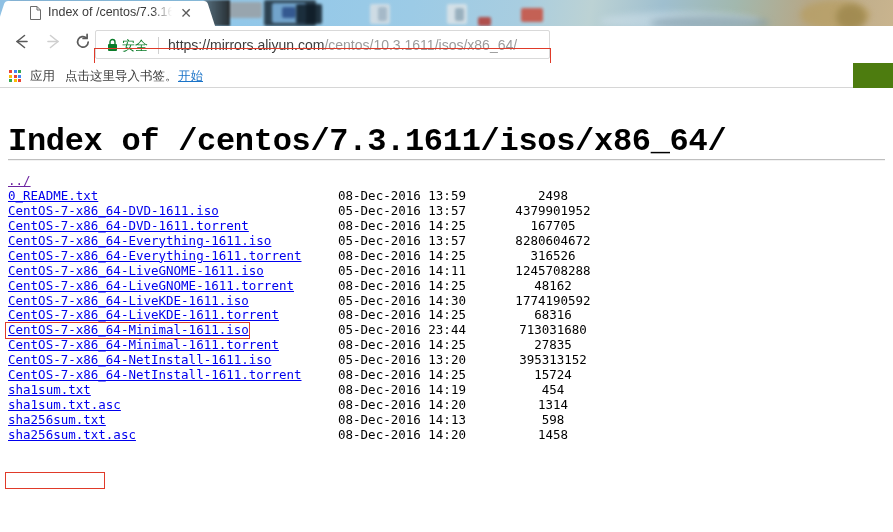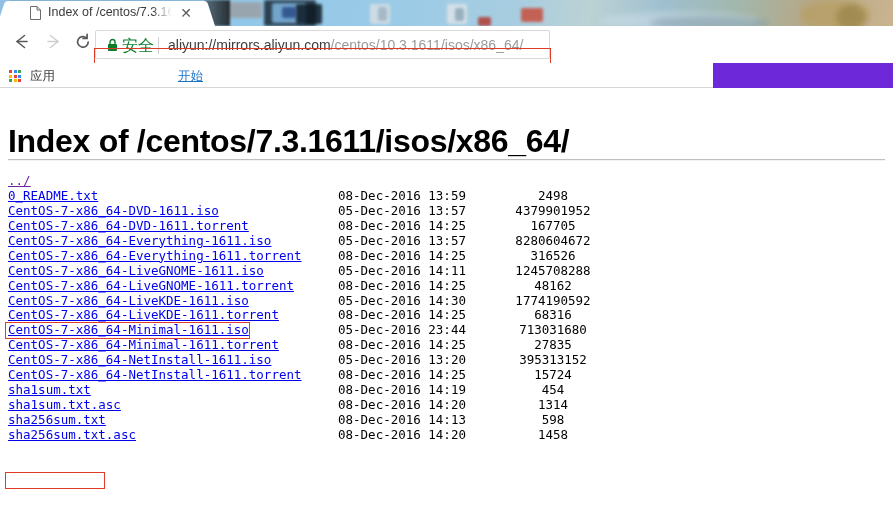--- a/index.html
+++ b/index.html
@@ -8,21 +8,21 @@
     width: 893px; height: 532px;
     overflow: hidden;
     background: #ffffff;
     font-family: "Liberation Sans", sans-serif;
   }
 
   #screen {
     position: relative;
     width: 893px;
     height: 532px;
-    background: #6d28d9;
+    background: #4d7c0f;
     overflow: hidden;
   }
 
   
   .chrome {
     position: absolute;
     left: 0; top: 0;
     width: 893px;
     height: 88px;
   }
@@ -141,21 +141,21 @@
   }
   .lock-icon {
     position: absolute;
     left: 11px; top: 7px;
     width: 11px; height: 14px;
   }
   .secure-text {
     position: absolute;
     left: 26px; top: 5px;
     font-family: "DejaVu Sans", sans-serif;
-    font-size: 16px;
+    font-size: 13px;
     color: #0b7c2a;
     line-height: 19px;
     white-space: nowrap;
   }
   .omni-sep {
     position: absolute;
     left: 62px; top: 6px;
     width: 1px; height: 17px;
     background: #d0d0d0;
   }
@@ -175,21 +175,21 @@
     position: absolute;
     left: 94px; top: 22px;
     width: 457px; height: 40px;
     border: 1.5px solid #e03a29;
     pointer-events: none;
   }
 
   .bookmarks {
     position: absolute;
     left: 0; top: 63px;
-    width: 713px; height: 25px;
+    width: 853px; height: 25px;
     background: #ffffff;
     border-bottom: 1px solid #d6d6d6;
   }
   .apps-grid {
     position: absolute;
     left: 9px; top: 7px;
     width: 12px; height: 12px;
   }
   .apps-grid i {
     position: absolute;
@@ -213,21 +213,21 @@
   .page {
     position: absolute;
     left: 0; top: 88px;
     width: 893px; height: 444px;
     background: #ffffff;
     overflow: hidden;
   }
   .page-title {
     position: absolute;
     left: 8px; top: 14px;
-    font-family: Liberation Sans, sans-serif;
+    font-family: Liberation Mono, monospace;
     font-weight: bold;
     font-size: 32px;
     letter-spacing: -0.3px;
     color: #000000;
     white-space: nowrap;
   }
   .hr {
     position: absolute;
     left: 8px; top: 71px;
     width: 877px; height: 0;
@@ -341,38 +341,39 @@
 
       <div class="omnibox">
         <span class="lock-icon">
           <svg width="11" height="14" viewBox="0 0 11 14">
             <path d="M3 6 V4 a2.5 2.5 0 0 1 5 0 V6" fill="none" stroke="#0b7c2a" stroke-width="1.4"></path>
             <rect x="1" y="6" width="9" height="7" rx="1" fill="#0b7c2a"></rect>
           </svg>
         </span>
         <span class="secure-text">安全</span>
         <span class="omni-sep"></span>
-        <span class="url"><span class="origin">aliyun://mirrors.aliyun.com</span><span class="path">/centos/10.3.1611/isos/x86_64/</span></span>
+        <span class="url"><span class="origin">https://mirrors.aliyun.com</span><span class="path">/centos/10.3.1611/isos/x86_64/</span></span>
       </div>
       <div class="red-box-url"></div>
     </div>
 
     <div class="bookmarks">
       <span class="apps-grid">
         <i style="left:0;top:0;background:#ea4335;"></i>
         <i style="left:4.5px;top:0;background:#4285f4;"></i>
         <i style="left:9px;top:0;background:#34a853;"></i>
         <i style="left:0;top:4.5px;background:#fbbc05;"></i>
         <i style="left:4.5px;top:4.5px;background:#ea4335;"></i>
         <i style="left:9px;top:4.5px;background:#4285f4;"></i>
         <i style="left:0;top:9px;background:#34a853;"></i>
         <i style="left:4.5px;top:9px;background:#fbbc05;"></i>
         <i style="left:9px;top:9px;background:#ea4335;"></i>
       </span>
       <span class="bm-label" id="bm-apps">应用</span>
+      <span class="bm-label" id="bm-import">点击这里导入书签。</span>
       <span class="bm-label" id="bm-start">开始</span>
     </div>
   </div>
 
   <div class="page">
     <h1 class="page-title">Index of /centos/7.3.1611/isos/x86_64/</h1>
     <div class="hr"></div>
 
     <div class="listing" id="listing"><div class="row"><a class="visited">../</a></div><div class="row"><a>0_README.txt</a><span class="col-date">08-Dec-2016 13:59</span><span class="col-size">2498</span></div><div class="row"><a>CentOS-7-x86_64-DVD-1611.iso</a><span class="col-date">05-Dec-2016 13:57</span><span class="col-size">4379901952</span></div><div class="row"><a>CentOS-7-x86_64-DVD-1611.torrent</a><span class="col-date">08-Dec-2016 14:25</span><span class="col-size">167705</span></div><div class="row"><a>CentOS-7-x86_64-Everything-1611.iso</a><span class="col-date">05-Dec-2016 13:57</span><span class="col-size">8280604672</span></div><div class="row"><a>CentOS-7-x86_64-Everything-1611.torrent</a><span class="col-date">08-Dec-2016 14:25</span><span class="col-size">316526</span></div><div class="row"><a>CentOS-7-x86_64-LiveGNOME-1611.iso</a><span class="col-date">05-Dec-2016 14:11</span><span class="col-size">1245708288</span></div><div class="row"><a>CentOS-7-x86_64-LiveGNOME-1611.torrent</a><span class="col-date">08-Dec-2016 14:25</span><span class="col-size">48162</span></div><div class="row"><a>CentOS-7-x86_64-LiveKDE-1611.iso</a><span class="col-date">05-Dec-2016 14:30</span><span class="col-size">1774190592</span></div><div class="row"><a>CentOS-7-x86_64-LiveKDE-1611.torrent</a><span class="col-date">08-Dec-2016 14:25</span><span class="col-size">68316</span></div><div class="row"><a>CentOS-7-x86_64-Minimal-1611.iso</a><span class="col-date">05-Dec-2016 23:44</span><span class="col-size">713031680</span></div><div class="row"><a>CentOS-7-x86_64-Minimal-1611.torrent</a><span class="col-date">08-Dec-2016 14:25</span><span class="col-size">27835</span></div><div class="row"><a>CentOS-7-x86_64-NetInstall-1611.iso</a><span class="col-date">05-Dec-2016 13:20</span><span class="col-size">395313152</span></div><div class="row"><a>CentOS-7-x86_64-NetInstall-1611.torrent</a><span class="col-date">08-Dec-2016 14:25</span><span class="col-size">15724</span></div><div class="row"><a>sha1sum.txt</a><span class="col-date">08-Dec-2016 14:19</span><span class="col-size">454</span></div><div class="row"><a>sha1sum.txt.asc</a><span class="col-date">08-Dec-2016 14:20</span><span class="col-size">1314</span></div><div class="row"><a>sha256sum.txt</a><span class="col-date">08-Dec-2016 14:13</span><span class="col-size">598</span></div><div class="row"><a>sha256sum.txt.asc</a><span class="col-date">08-Dec-2016 14:20</span><span class="col-size">1458</span></div></div>
 

